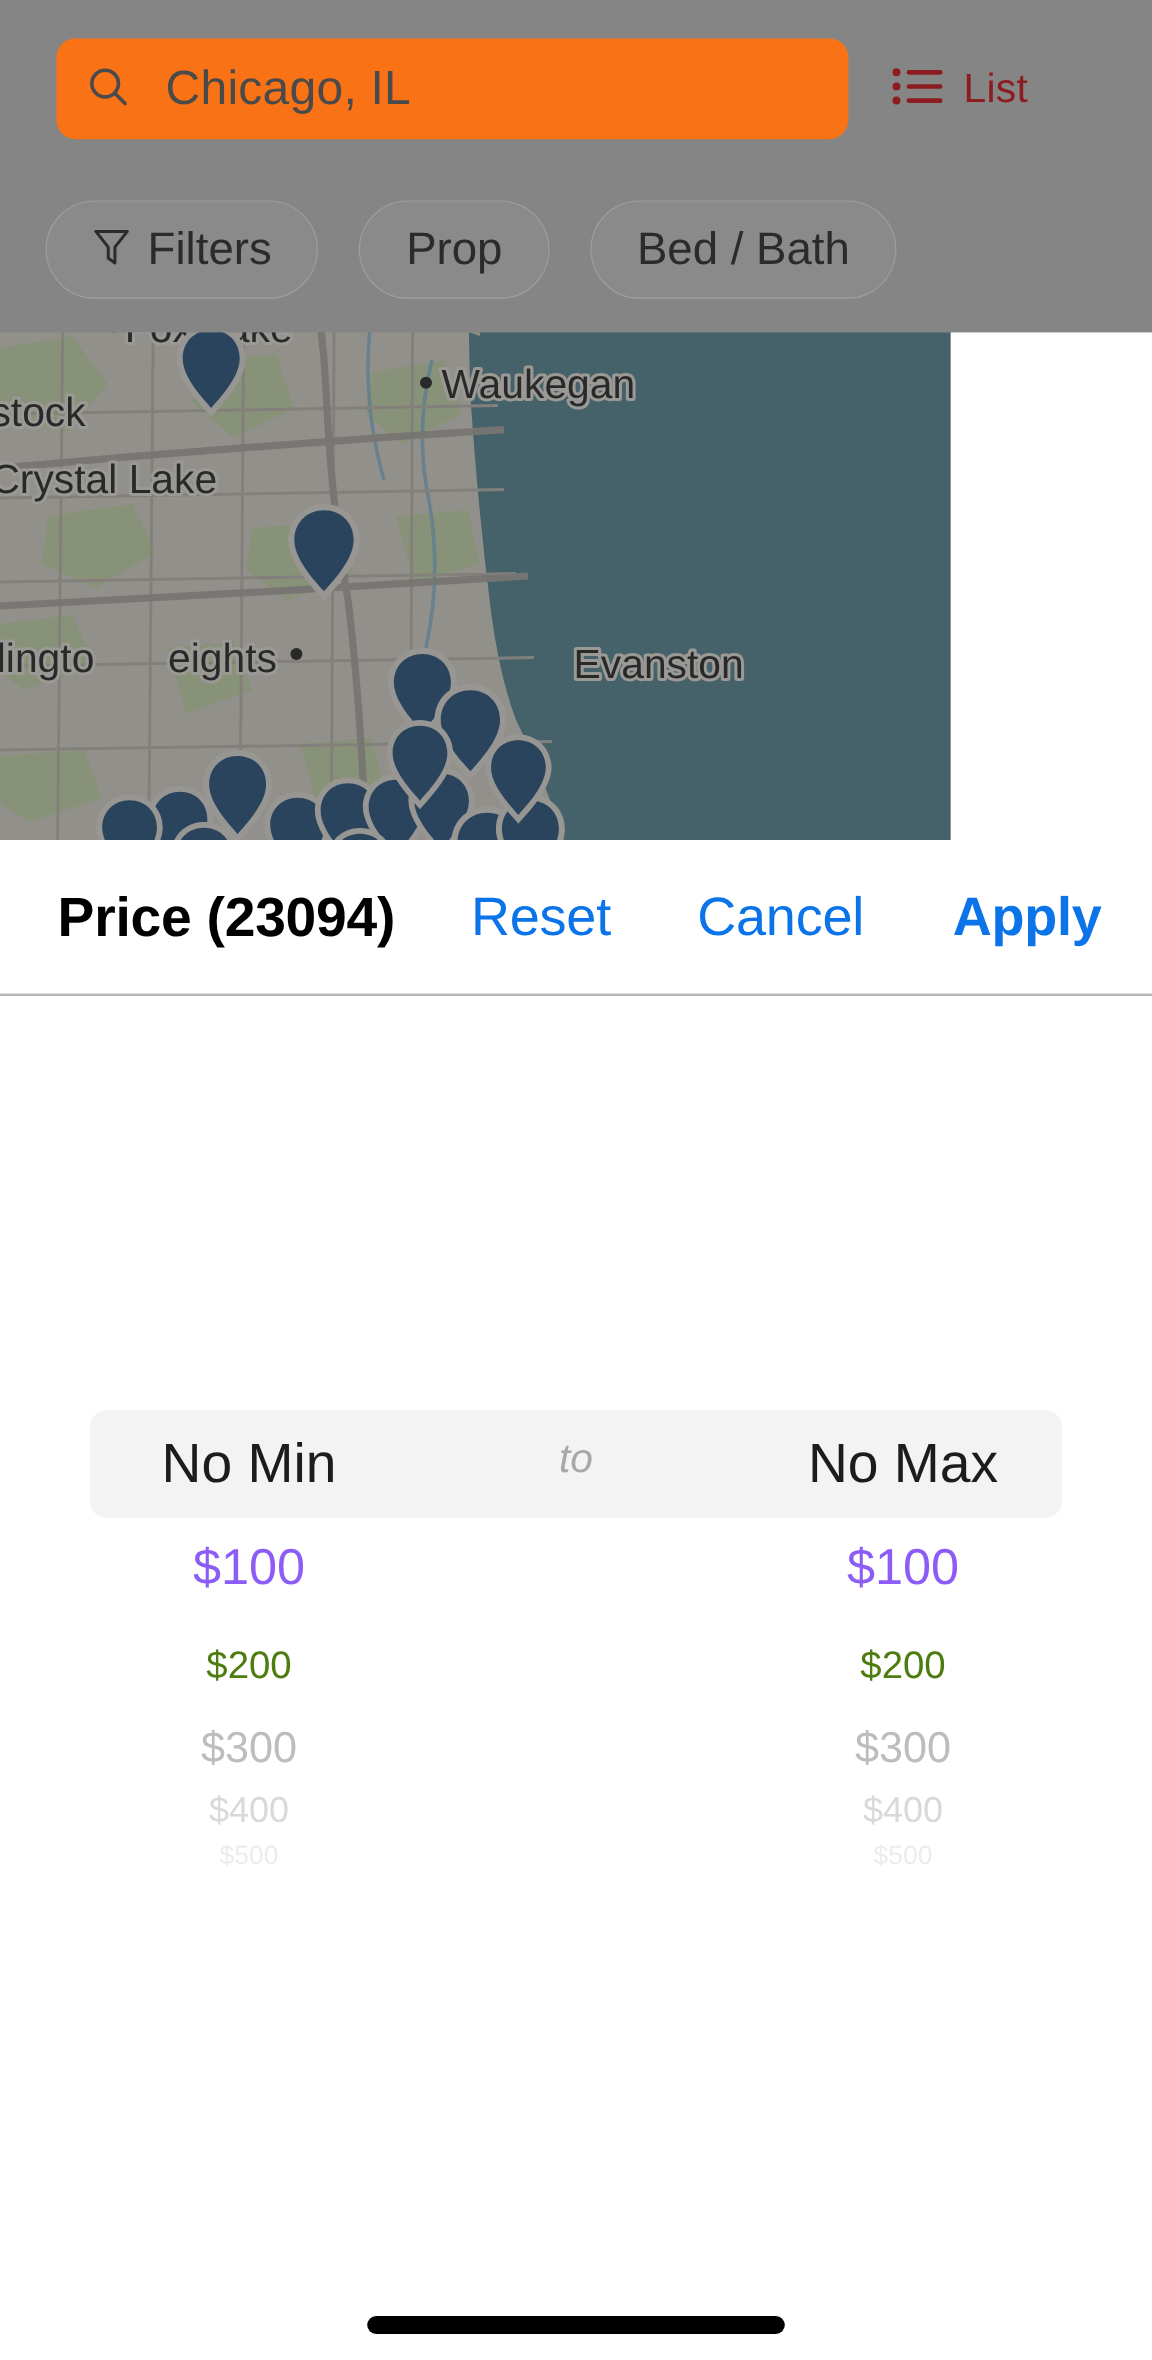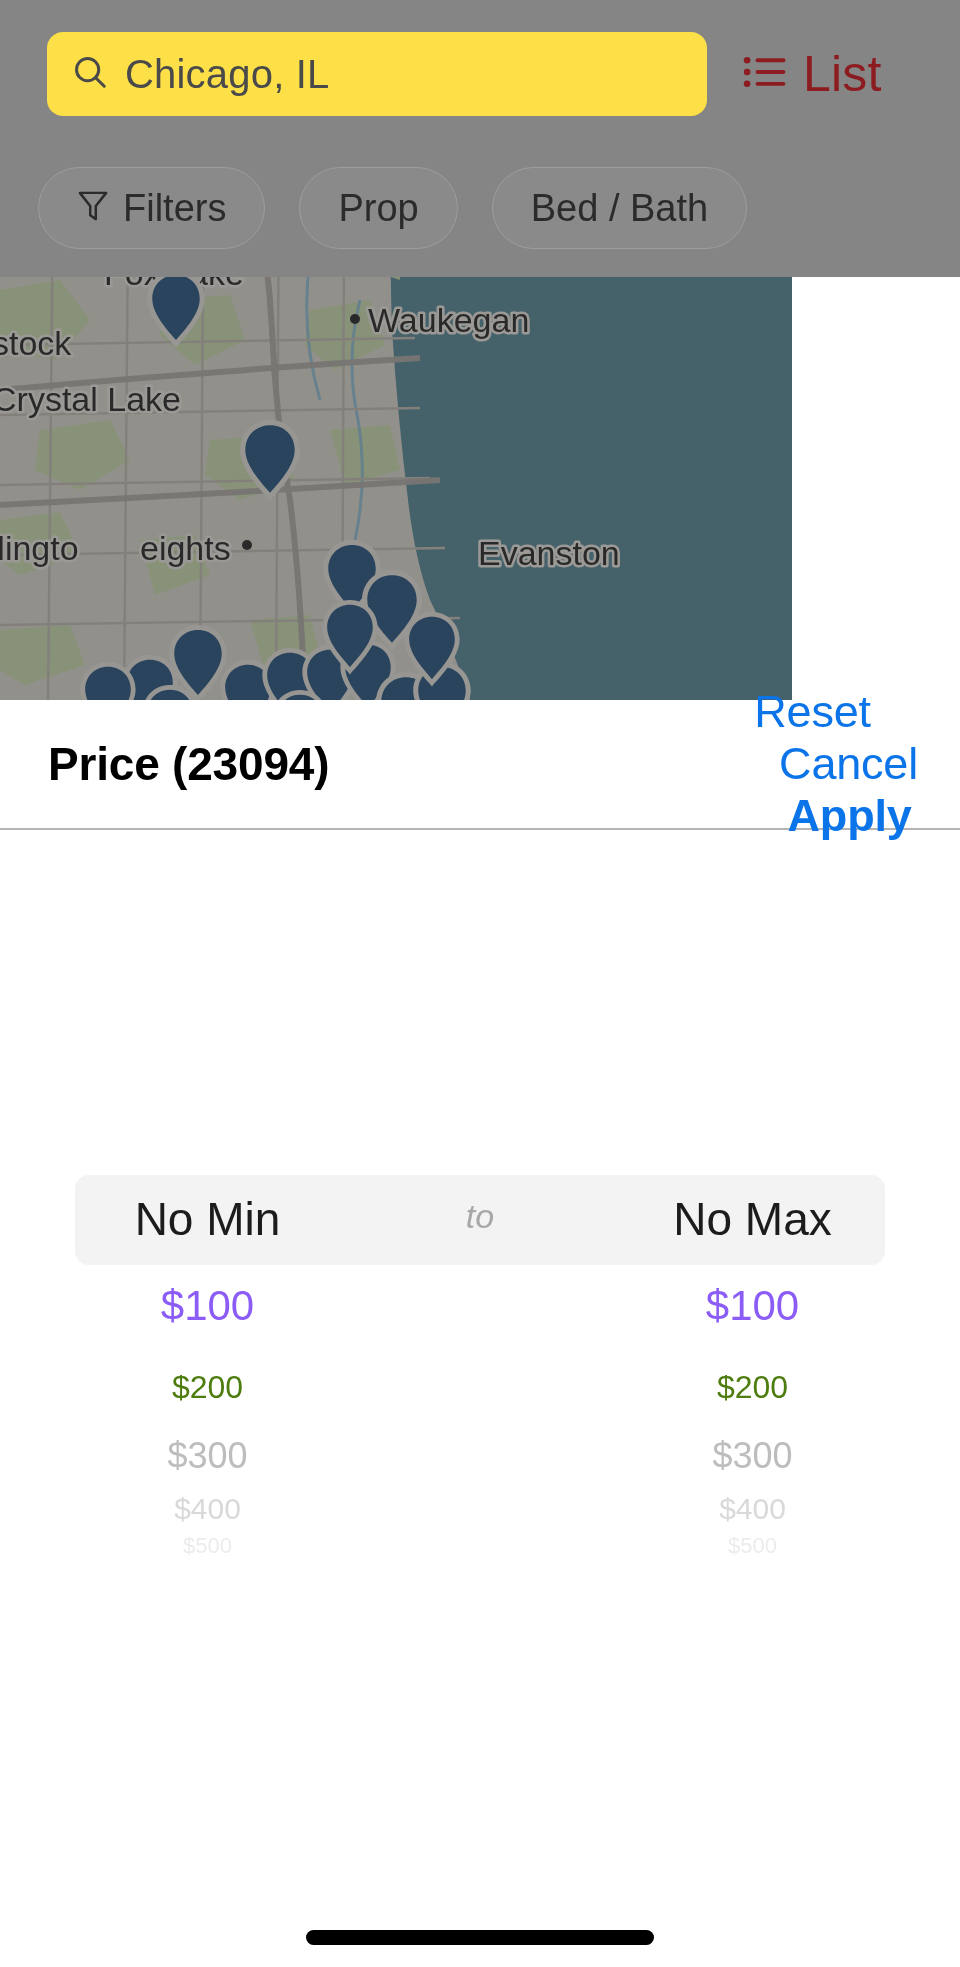--- a/index.html
+++ b/index.html
@@ -59,45 +59,45 @@
     left: 0; top: 32px;
     width: 960px;
     height: 84px;
     display: flex;
     align-items: center;
   }
   .search-field {
     margin-left: 47px;
     width: 660px;
     height: 84px;
-    background: #fde047;
+    background: #f97316;
     border-radius: 16px;
     display: flex;
     align-items: center;
     padding-left: 24px;
-    gap: 16px;
+    gap: 29px;
     text-align: center;
   }
   .search-icon { flex: 0 0 auto; display: block; }
   .search-value {
     font-size: 40px;
     color: #4a4a4a;
     letter-spacing: 0.2px;
     white-space: nowrap;
   }
   .list-button {
     display: flex;
     align-items: center;
     gap: 16px;
     margin-left: 36px;
     cursor: pointer;
   }
   .list-icon { display: block; }
   .list-label {
-    font-size: 50px;
+    font-size: 34px;
     color: #8c1c20;
     letter-spacing: 0.2px;
   }
 
   
   .chips-row {
     position: absolute;
     left: 0; top: 165px;
     width: 960px;
     height: 86px;
@@ -148,21 +148,20 @@
     font-size: 46px;
     font-weight: bold;
     color: #000000;
     white-space: nowrap;
     letter-spacing: -0.2px;
   }
   .sheet-actions {
     display: flex;
     align-items: center;
     margin-left: auto;
-    flex-direction: column;
   }
   .action-btn {
     font-size: 45px;
     color: #0a74e8;
     white-space: nowrap;
     cursor: pointer;
     letter-spacing: -0.2px;
   }
   .action-reset { margin-left: 0; }
   .action-cancel { margin-left: 72px; }

